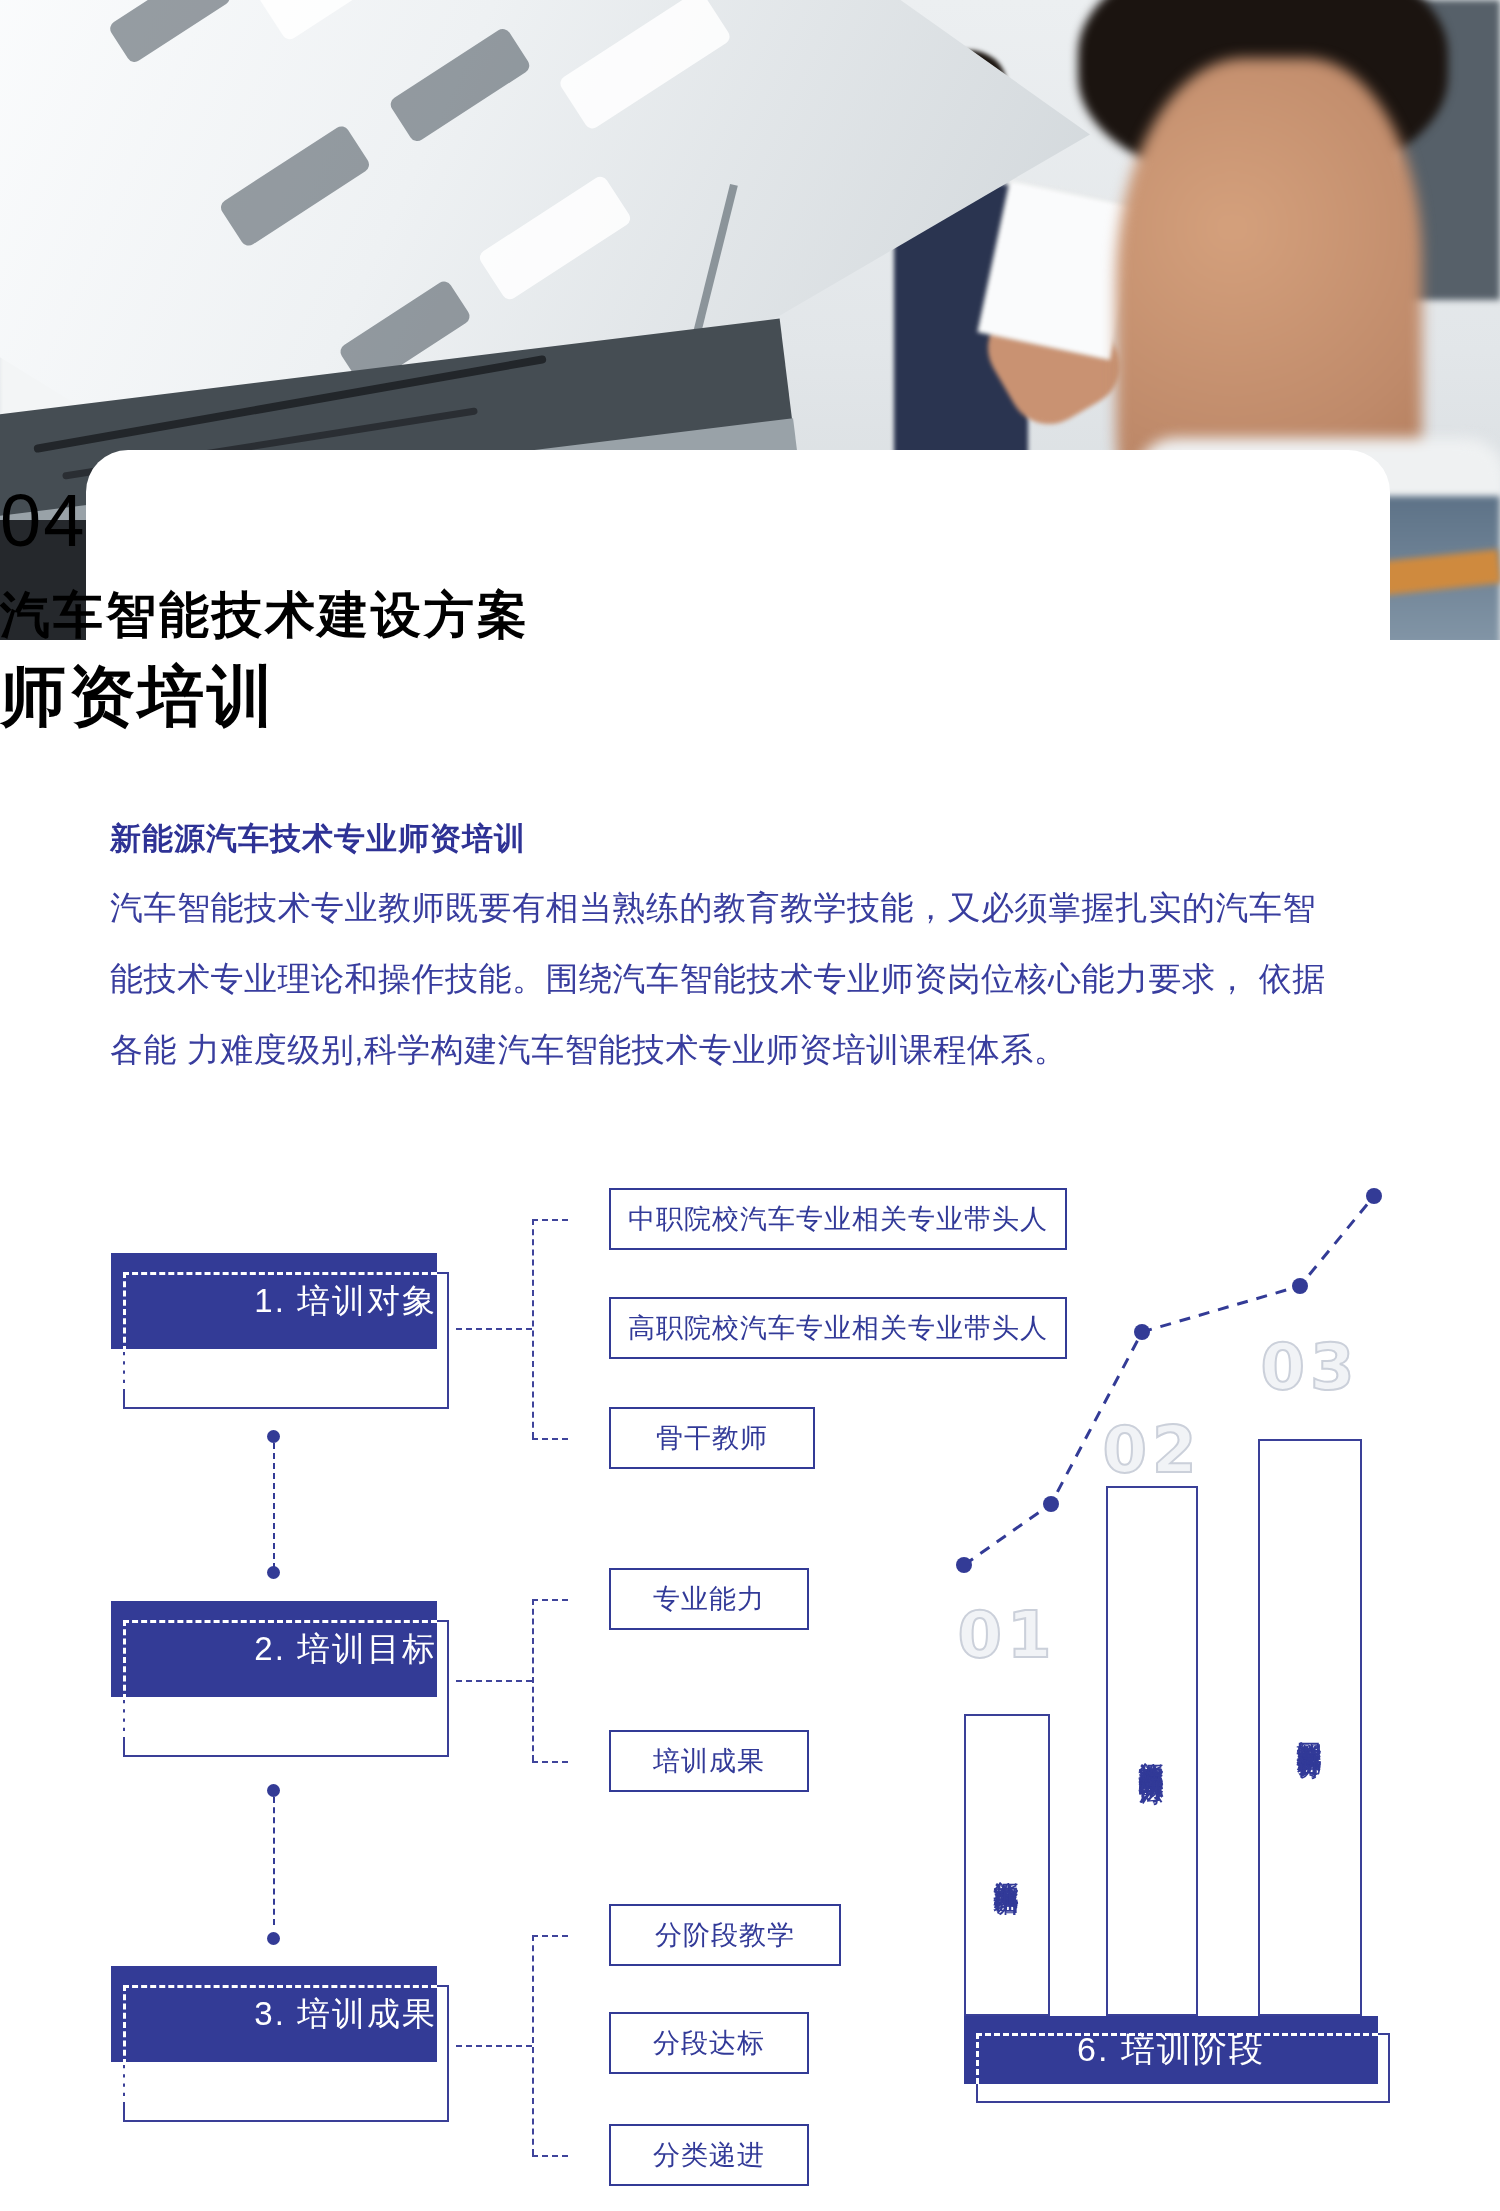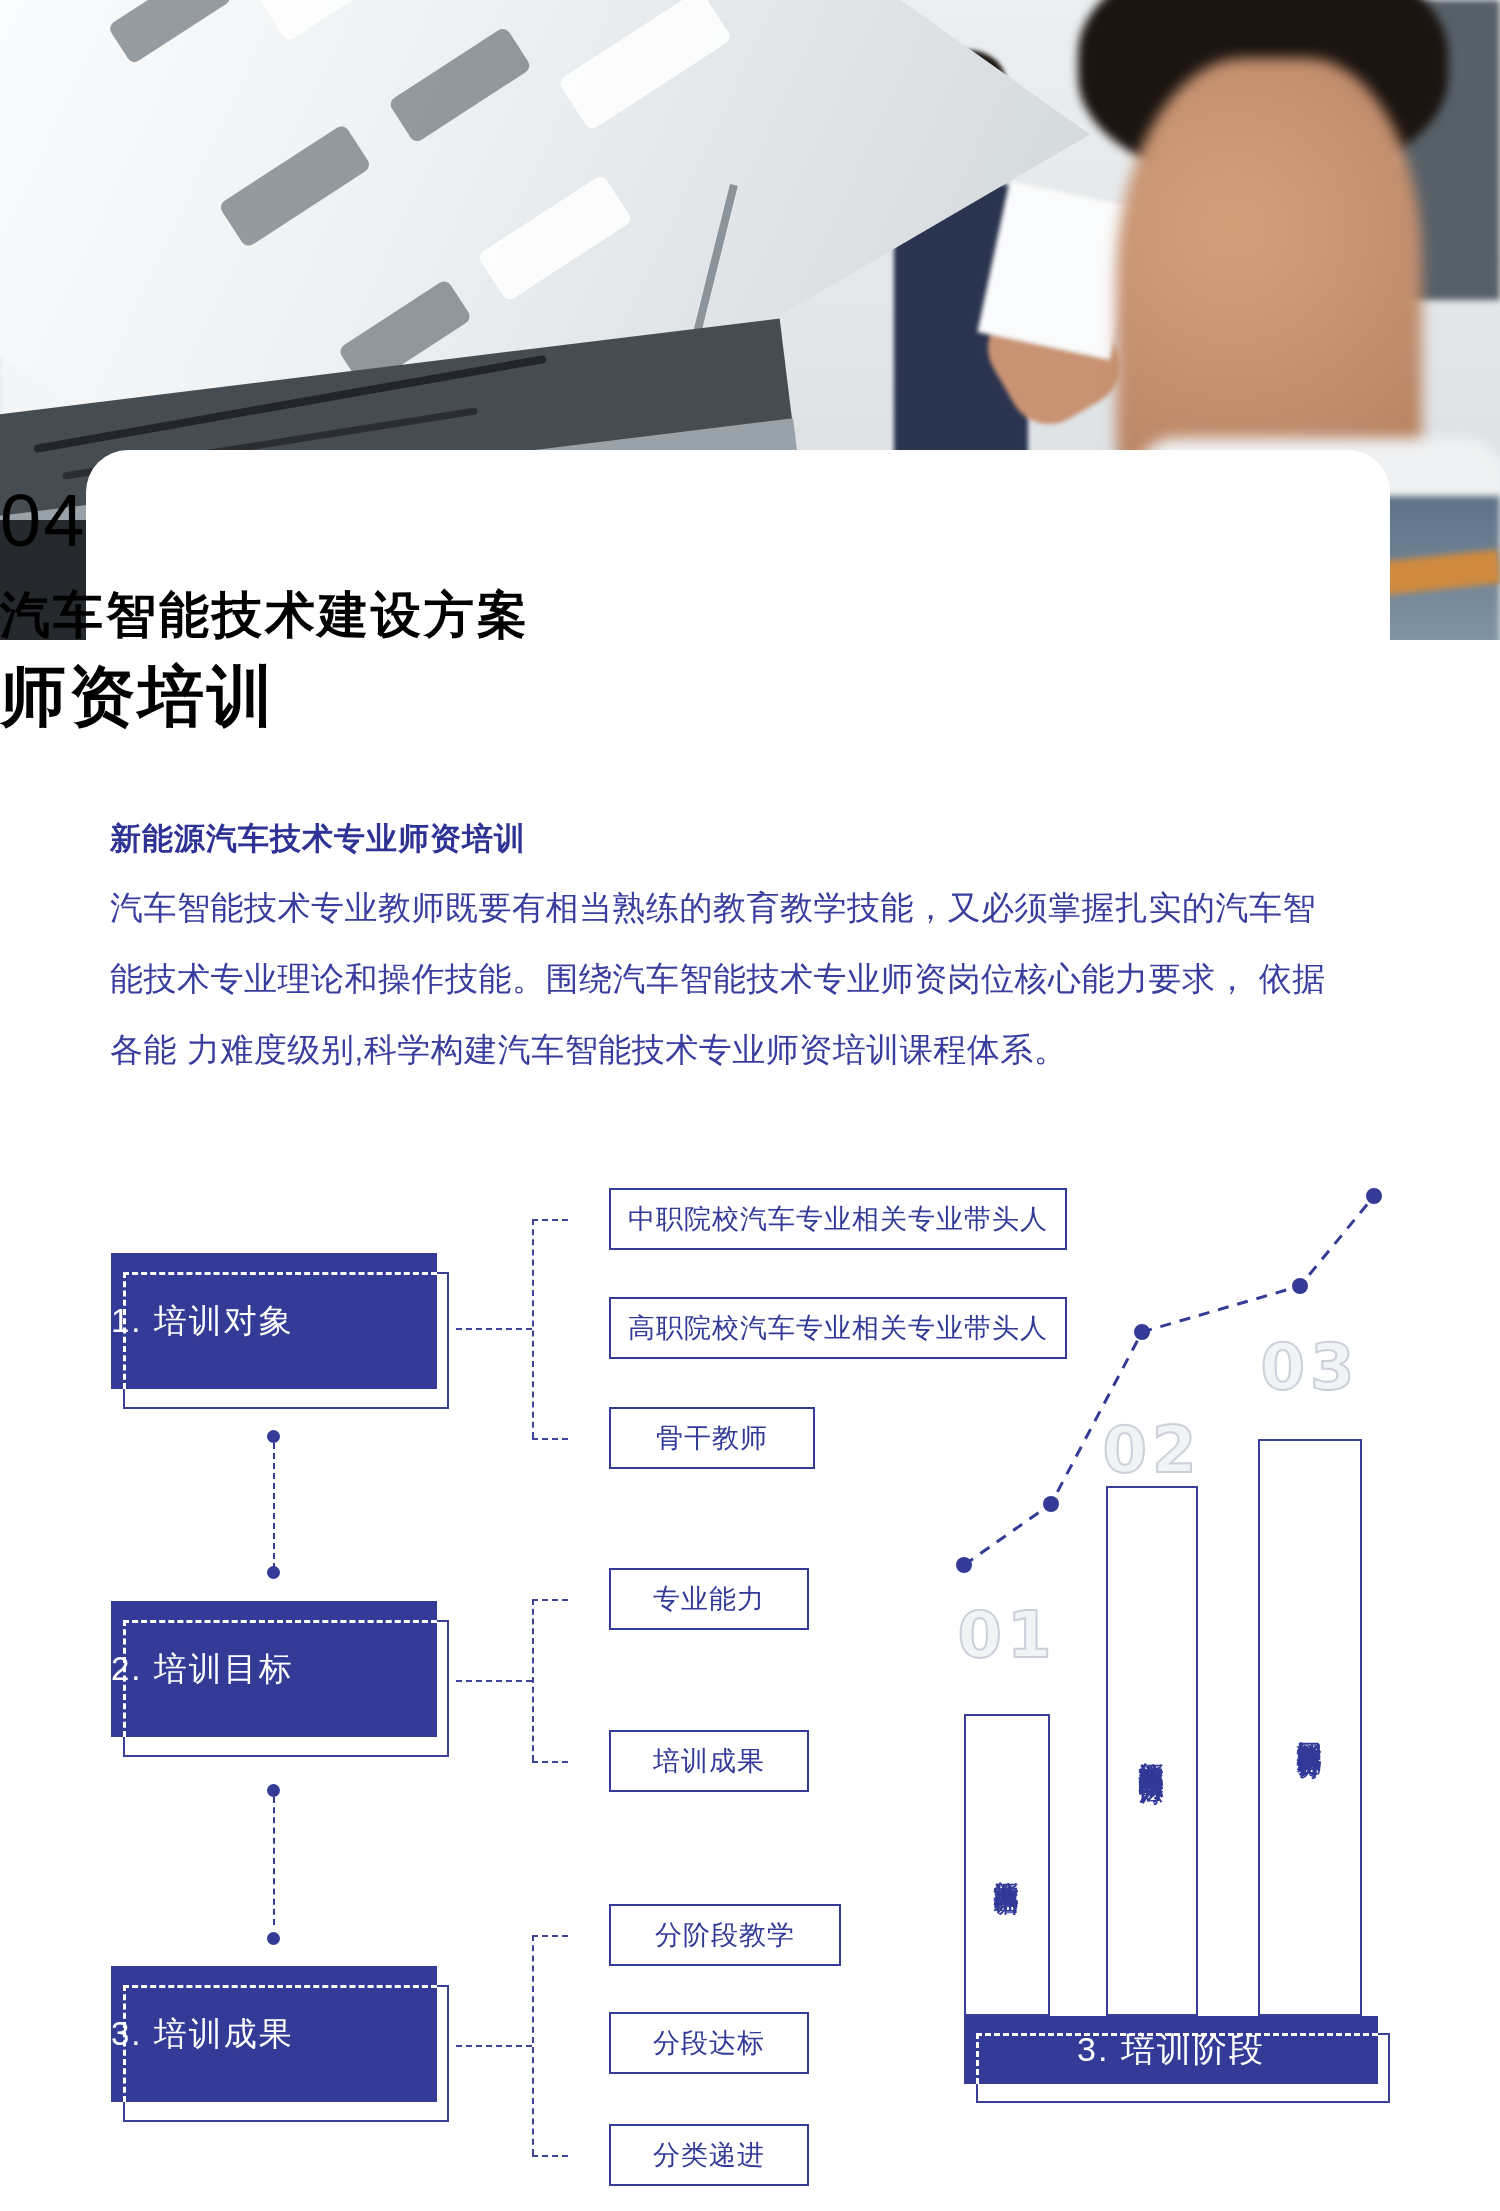--- a/index.html
+++ b/index.html
@@ -71,22 +71,22 @@
 
   
   .intro-heading{position:absolute;left:110px;top:818px;width:1290px;font-size:31px;font-weight:bold;
                  color:#2e3295;letter-spacing:1px;}
   .intro-lines{position:absolute;left:110px;top:872px;width:1292px;color:#383d9e;font-size:33px;
                line-height:71px;letter-spacing:.5px;}
 
   
   .numbox{position:absolute;width:326px;height:136px;}
   .numbox .outline{position:absolute;left:12px;top:19px;width:326px;height:137px;border:2px solid #3a3f97;box-sizing:border-box;}
-  .numbox .fill{position:absolute;left:0;top:0;width:326px;height:136px;background:#333b96;
-                display:flex;align-items:center;justify-content:flex-start;}
+  .numbox .fill{position:absolute;left:0;top:0;width:326px;height:96px;background:#333b96;
+                display:flex;align-items:center;justify-content:flex-end;}
   .numbox .dashov{position:absolute;left:12px;top:19px;width:311px;height:114px;
                   border-top:3px dashed #ffffff;border-left:3px dashed #ffffff;}
   .numbox .label{position:relative;color:#ffffff;font-size:33px;letter-spacing:2px;}
 
   .wbox{position:absolute;height:62px;border:2px solid #333b96;background:#ffffff;color:#323a98;
         display:flex;align-items:center;justify-content:center;font-size:27px;letter-spacing:1px;box-sizing:border-box;}
 
   .dash-v{position:absolute;width:0;border-left:2px dashed #3f449b;}
   .dash-h{position:absolute;height:0;border-top:2px dashed #3f449b;}
   .cdot{position:absolute;width:13px;height:13px;border-radius:50%;background:#333b96;}
@@ -256,17 +256,17 @@
     <span class="vtext">新能源汽车技术课程教学组织与教学方法研讨</span>
   </div>
   <div class="bar" style="left:1258px;top:1439px;width:104px;height:577px;">
     <span class="vtext">智能网联汽车技术竞赛备赛研讨</span>
   </div>
 
   <div class="stagebox">
     <div class="outline"></div>
     <div class="fill">
       <div class="dashov"></div>
-      <span class="label">3. 培训阶段</span>
+      <span class="label">6. 培训阶段</span>
     </div>
   </div>
 
 </div>
 
 </body></html>

